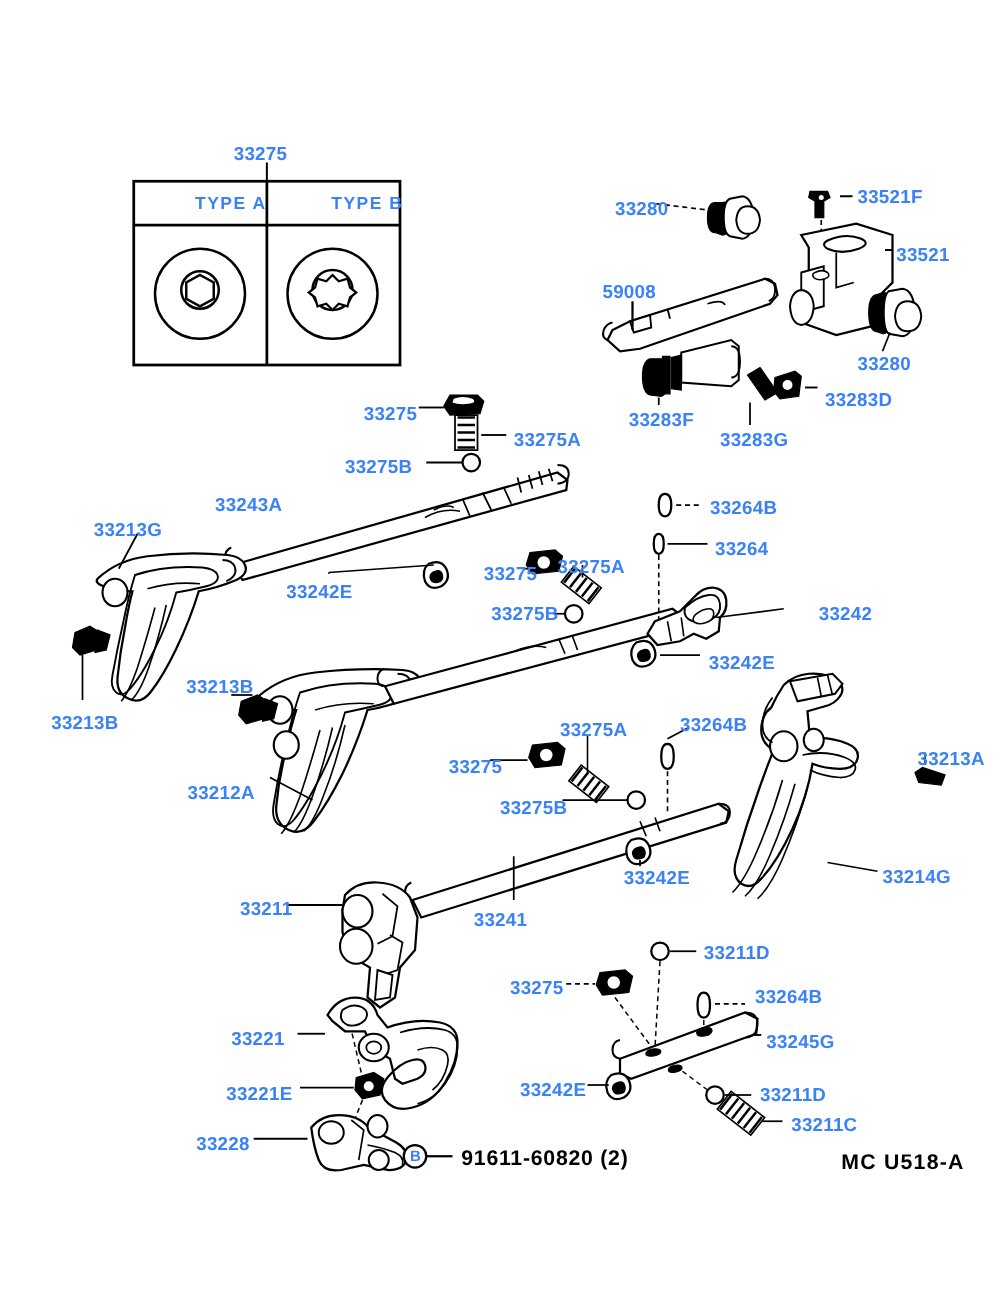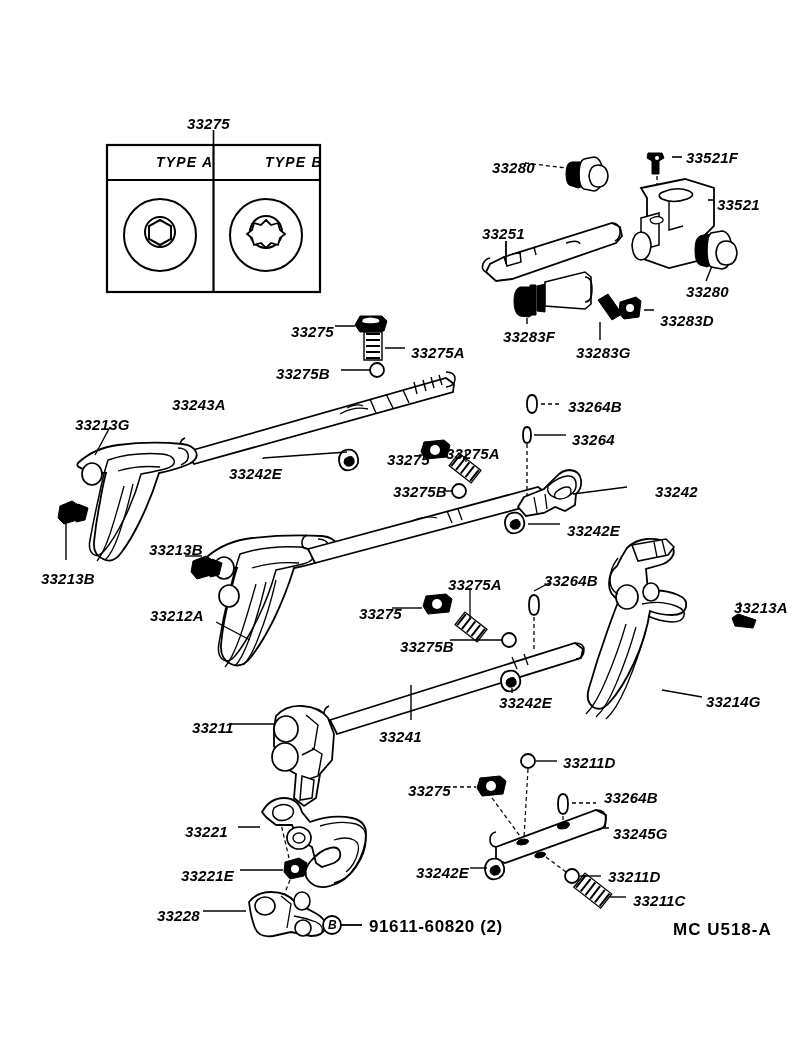--- a/index.html
+++ b/index.html
@@ -2,21 +2,21 @@
 <html><head>
 <meta charset="utf-8">
 <style>
   html,body{margin:0;padding:0;background:#ffffff;}
   body{width:800px;height:1044px;position:relative;overflow:hidden;
        font-family:"Liberation Sans", sans-serif;color:#000;}
   #stage{position:absolute;left:0;top:0;width:800px;height:1044px;}
   svg.art{position:absolute;left:0;top:0;width:800px;height:1044px;overflow:visible;}
   .lbl{position:absolute;font-family:"Liberation Sans", sans-serif;
        font-size:15px;font-weight:700;letter-spacing:.2px;white-space:nowrap;
-       color:#000000;line-height:1;font-style:italic;}
+       color:#3b82f6;line-height:1;}
   .lbl.box{font-size:14px;letter-spacing:1.2px;margin-left:32px;}
   .foot{position:absolute;font-size:17px;font-weight:700;letter-spacing:.6px;}
   svg .ln{stroke:#000;fill:none;}
   svg .f{fill:#000;}
   svg .w{fill:#fff;}
 </style>
 </head>
 <body>
 
 <div id="stage">
@@ -372,21 +372,21 @@
 
   </svg>
 
   <div class="lbl box" style="left:124px;top:155px;">TYPE  A</div>
   <div class="lbl box" style="left:233px;top:155px;">TYPE  B</div>
   <div class="lbl" style="left:187px;top:116px;">33275</div>
 
   <div class="lbl" style="left:492px;top:160px;">33280</div>
   <div class="lbl" style="left:686px;top:150px;">33521F</div>
   <div class="lbl" style="left:717px;top:197px;">33521</div>
-  <div class="lbl" style="left:482px;top:226px;">33251</div>
+  <div class="lbl" style="left:482px;top:226px;">59008</div>
   <div class="lbl" style="left:686px;top:284px;">33280</div>
   <div class="lbl" style="left:503px;top:329px;">33283F</div>
   <div class="lbl" style="left:576px;top:345px;">33283G</div>
   <div class="lbl" style="left:660px;top:313px;">33283D</div>
 
   <div class="lbl" style="left:291px;top:324px;">33275</div>
   <div class="lbl" style="left:411px;top:345px;">33275A</div>
   <div class="lbl" style="left:276px;top:366px;">33275B</div>
   <div class="lbl" style="left:172px;top:397px;">33243A</div>
   <div class="lbl" style="left:75px;top:417px;">33213G</div>
@@ -395,21 +395,21 @@
   <div class="lbl" style="left:387px;top:452px;">33275</div>
   <div class="lbl" style="left:446px;top:446px;">33275A</div>
   <div class="lbl" style="left:393px;top:484px;">33275B</div>
   <div class="lbl" style="left:568px;top:399px;">33264B</div>
   <div class="lbl" style="left:572px;top:432px;">33264</div>
   <div class="lbl" style="left:631px;top:484px;margin-left:24px;">33242</div>
   <div class="lbl" style="left:567px;top:523px;">33242E</div>
 
   <div class="lbl" style="left:149px;top:542px;">33213B</div>
   <div class="lbl" style="left:41px;top:571px;">33213B</div>
-  <div class="lbl" style="left:150px;top:608px;">33212A</div>
+  <div class="lbl" style="left:150px;top:627px;">33212A</div>
 
   <div class="lbl" style="left:359px;top:606px;">33275</div>
   <div class="lbl" style="left:448px;top:577px;">33275A</div>
   <div class="lbl" style="left:400px;top:639px;">33275B</div>
   <div class="lbl" style="left:544px;top:573px;">33264B</div>
   <div class="lbl" style="left:710px;top:600px;margin-left:24px;">33213A</div>
   <div class="lbl" style="left:706px;top:694px;">33214G</div>
 
   <div class="lbl" style="left:379px;top:729px;">33241</div>
   <div class="lbl" style="left:499px;top:695px;">33242E</div>

